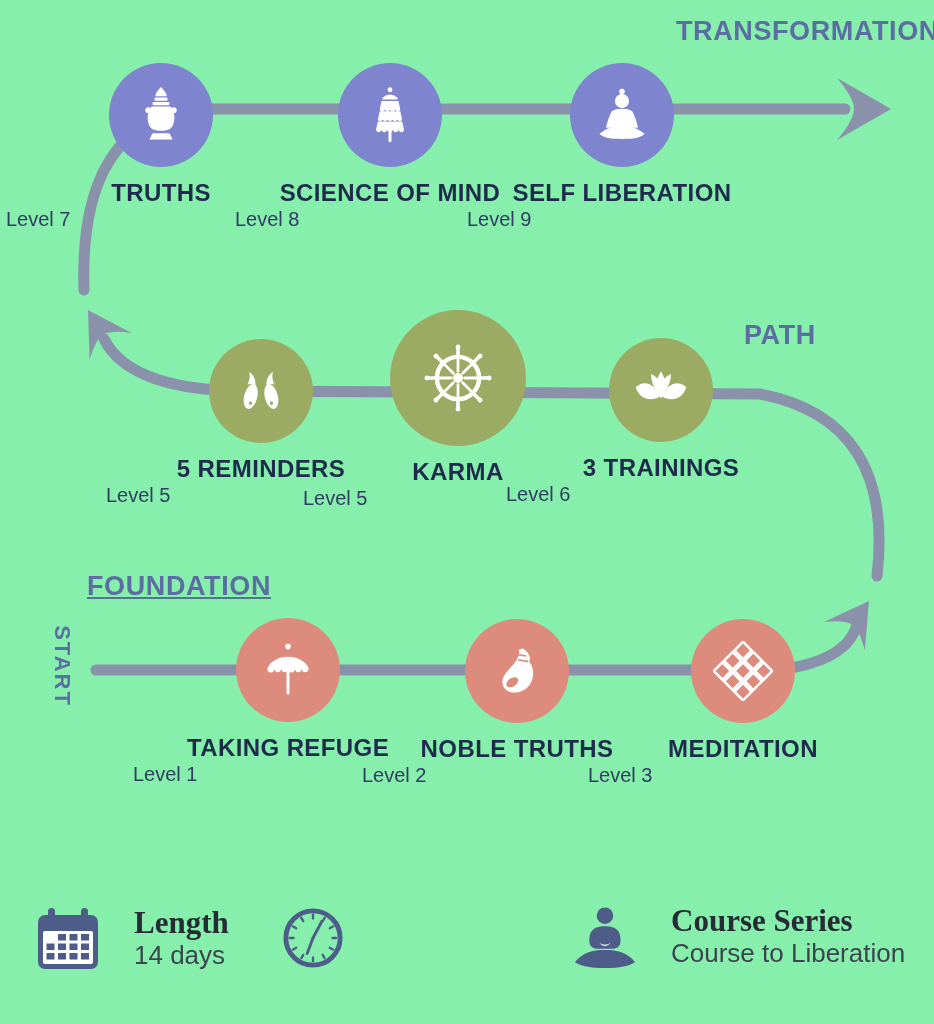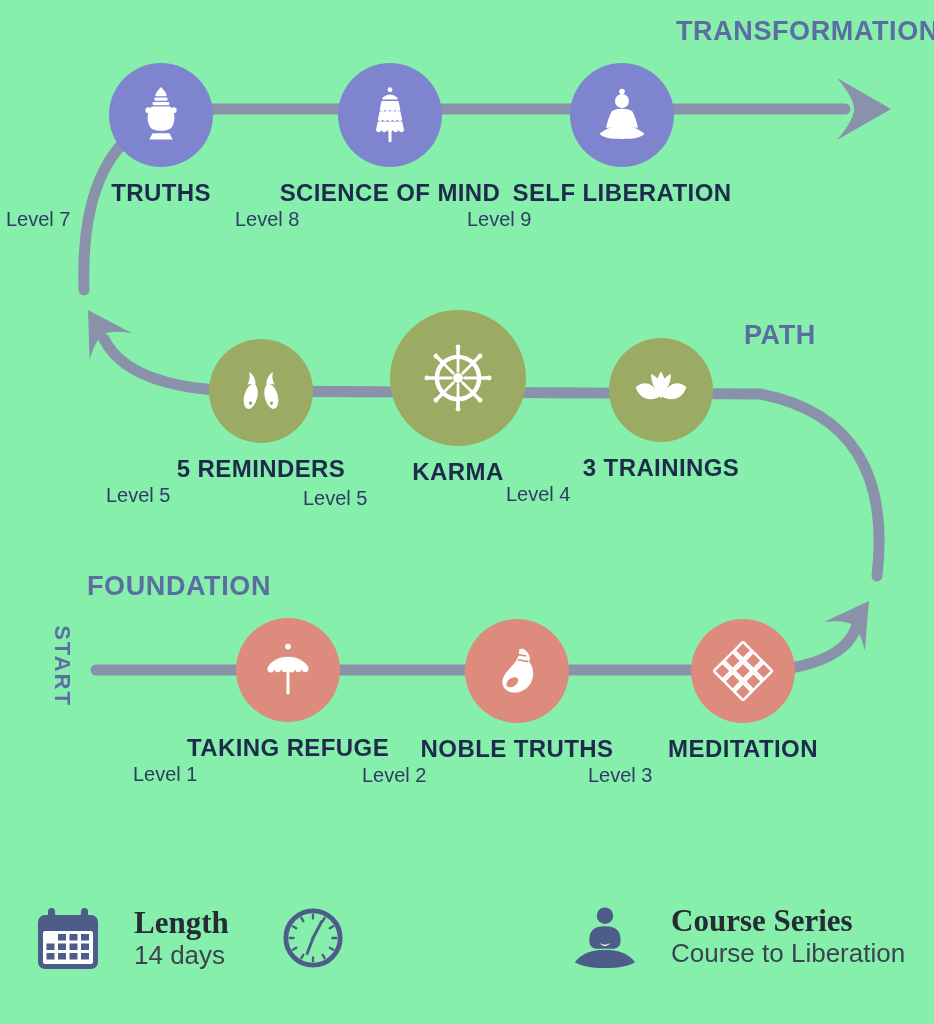--- a/index.html
+++ b/index.html
@@ -74,21 +74,21 @@
 
     <path class="connector-line" d="M 877 576 Q 895 420 760 394 L 232 391 Q 128 387 104 339"></path>
     <path class="arrowhead" transform="translate(88,310) rotate(-122)" d="M 0 0 L -43 -25 Q -29 -9 -29 0 Q -29 9 -43 25 Z"></path>
 
     <path class="connector-line" d="M 84 290 C 81 196 106 126 186 109 L 845 109"></path>
     <path class="arrowhead" transform="translate(891,109)" d="M 0 0 L -54 -31 Q -37 -11 -37 0 Q -37 11 -54 31 Z"></path>
   </svg>
 
   <div class="section-label" style="left:676px;top:16px;">TRANSFORMATION</div>
   <div class="section-label" style="left:744px;top:320px;">PATH</div>
-  <div class="section-label" style="left:87px;top:571px;">FOUNDATION</div>
+  <div class="section-label" style="left:87px;top:571px;text-decoration:underline;">FOUNDATION</div>
   <div class="start-label">START</div>
 
   <div class="stage tier-foundation" style="left:288px;top:670px;">
     <div class="circle">
       <svg class="glyph" viewBox="-32 -32 64 64">
         <circle class="white-fill" cx="0" cy="-25" r="3"></circle>
         <rect class="white-fill" x="-1.6" y="-4" width="3.2" height="30" rx="1.6"></rect>
         <path class="white-fill" d="M -22 -2 A 23 17 0 0 1 22 -2 a 3.67 4.6 0 0 1 -7.33 0 a 3.67 4.6 0 0 1 -7.33 0 a 3.67 4.6 0 0 1 -7.34 0 a 3.67 4.6 0 0 1 -7.33 0 a 3.67 4.6 0 0 1 -7.33 0 a 3.67 4.6 0 0 1 -7.34 0 Z"></path>
         <path class="band-foundation" stroke-width="1.6" d="M -13 -13.5 Q 0 -19.5 13 -13.5"></path>
       </svg>
@@ -136,21 +136,21 @@
         <g class="white-fill">
           <path d="M 0 -20 C 5.5 -11 6.5 -1 0 9 C -6.5 -1 -5.5 -11 0 -20 Z"></path>
           <path d="M 0 -20 C 5.5 -11 6.5 -1 0 9 C -6.5 -1 -5.5 -11 0 -20 Z" transform="rotate(32)"></path>
           <path d="M 0 -20 C 5.5 -11 6.5 -1 0 9 C -6.5 -1 -5.5 -11 0 -20 Z" transform="rotate(-32)"></path>
           <path d="M -27 -3 C -18 -11 -7 -7 -1 7 C -12 13 -23 9 -27 -3 Z"></path>
           <path d="M 27 -3 C 18 -11 7 -7 1 7 C 12 13 23 9 27 -3 Z"></path>
         </g>
       </svg>
     </div>
     <div class="title">3 TRAININGS</div>
-    <div class="level">Level 4</div>
+    <div class="level">Level 6</div>
   </div>
 
   <div class="stage tier-path big" style="left:458px;top:378px;">
     <div class="circle">
       <svg class="glyph" viewBox="-36 -36 72 72">
         <circle class="white-stroke" r="19" stroke-width="4"></circle>
         <circle class="white-fill" r="4.5"></circle>
         <g class="white-stroke" stroke-width="2.5" stroke-linecap="round">
           <g>
               <line x1="0" y1="-6" x2="0" y2="-17.5"></line>

